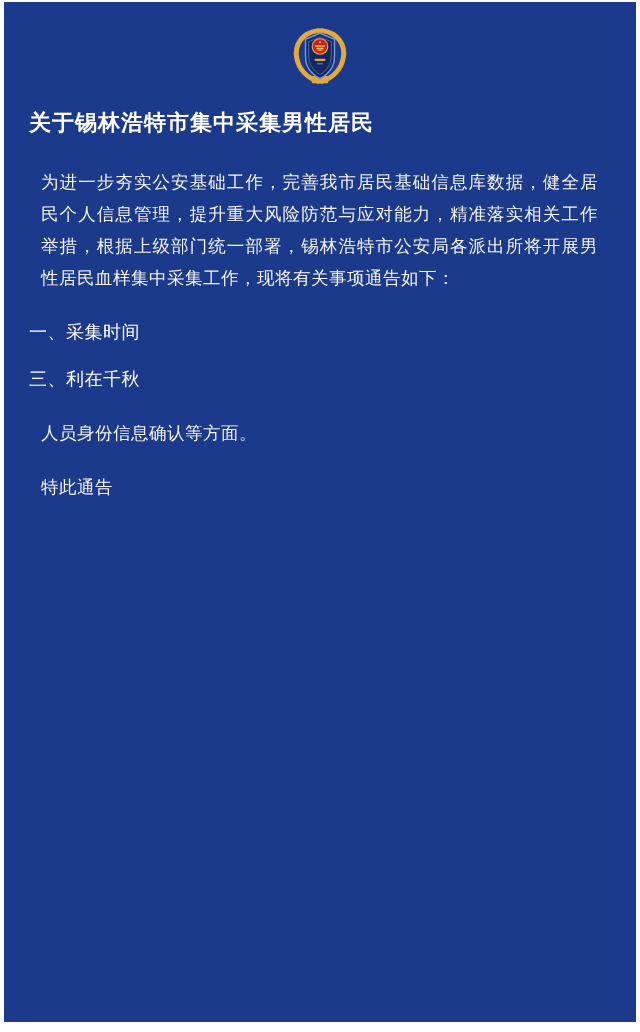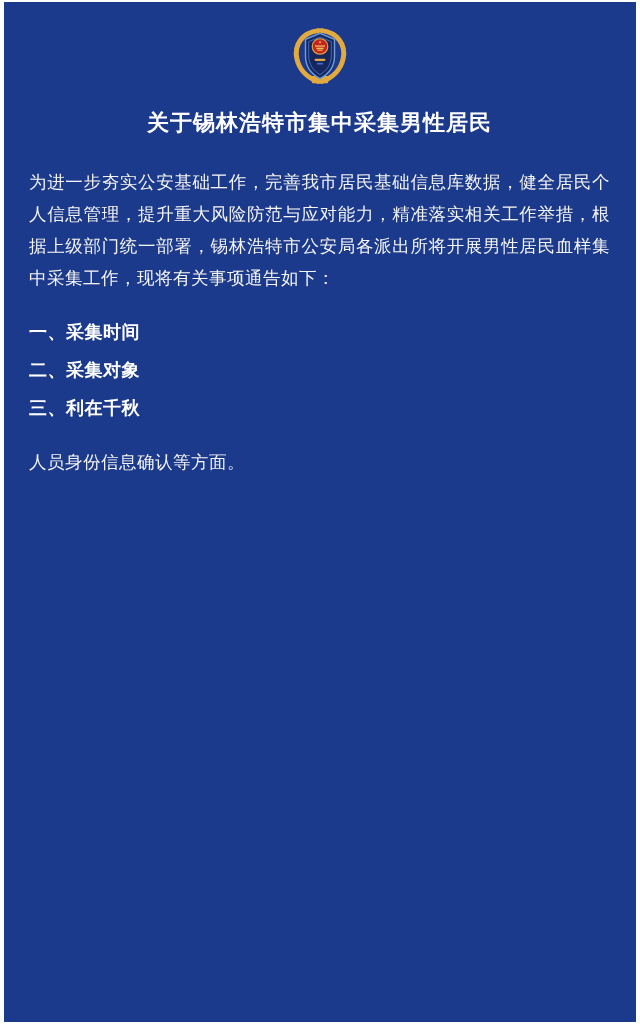--- a/index.html
+++ b/index.html
@@ -16,41 +16,41 @@
     margin: 2px 4px 10px 4px;
     background: #1c3a8c;
     color: #f4f4f2;
     padding: 24px 26px 20px 25px;
   }
   .emblem-wrap {
     text-align: center;
     margin-bottom: 12px;
   }
   .title {
-    text-align: center;
+    text-align: left;
     font-size: 22px;
     font-weight: bold;
     line-height: 42px;
     color: #ffffff;
     letter-spacing: 1px;
     margin: 0 0 6px 0;
   }
   .para {
     font-size: 17.5px;
     line-height: 32px;
-    margin: 22px 0;
+    margin: 22px 12px;
     text-align: justify;
     letter-spacing: 0.5px;
   }
   .heading {
     font-size: 18px;
-    font-weight: bold;
+    font-weight: normal;
     color: #ffffff;
     line-height: 32px;
-    margin: 6px 0;
+    margin: 15px 0;
     letter-spacing: 0.5px;
   }
 </style>
 </head>
 <body>
 
 <div class="notice">
 
   <div class="emblem-wrap">
     <svg width="58" height="60" viewBox="0 0 64 64" aria-hidden="true">
@@ -75,21 +75,21 @@
   </div>
 
   <h1 class="title">
     <span>关于锡林浩特市集中采集男性居民</span><br>
   </h1>
 
   <p class="para">为进一步夯实公安基础工作，完善我市居民基础信息库数据，健全居民个人信息管理，提升重大风险防范与应对能力，精准落实相关工作举措，根据上级部门统一部署，锡林浩特市公安局各派出所将开展男性居民血样集中采集工作，现将有关事项通告如下：</p>
 
   <div class="heading">一、采集时间</div>
 
-  <div class="heading">二、采集对象</div>
 
   <div class="heading">三、利在千秋</div>
   <p class="para">人员身份信息确认等方面。</p>
 
 
 
+  <p class="para">特此通告</p>
 
 </div>
 
 </body></html>

